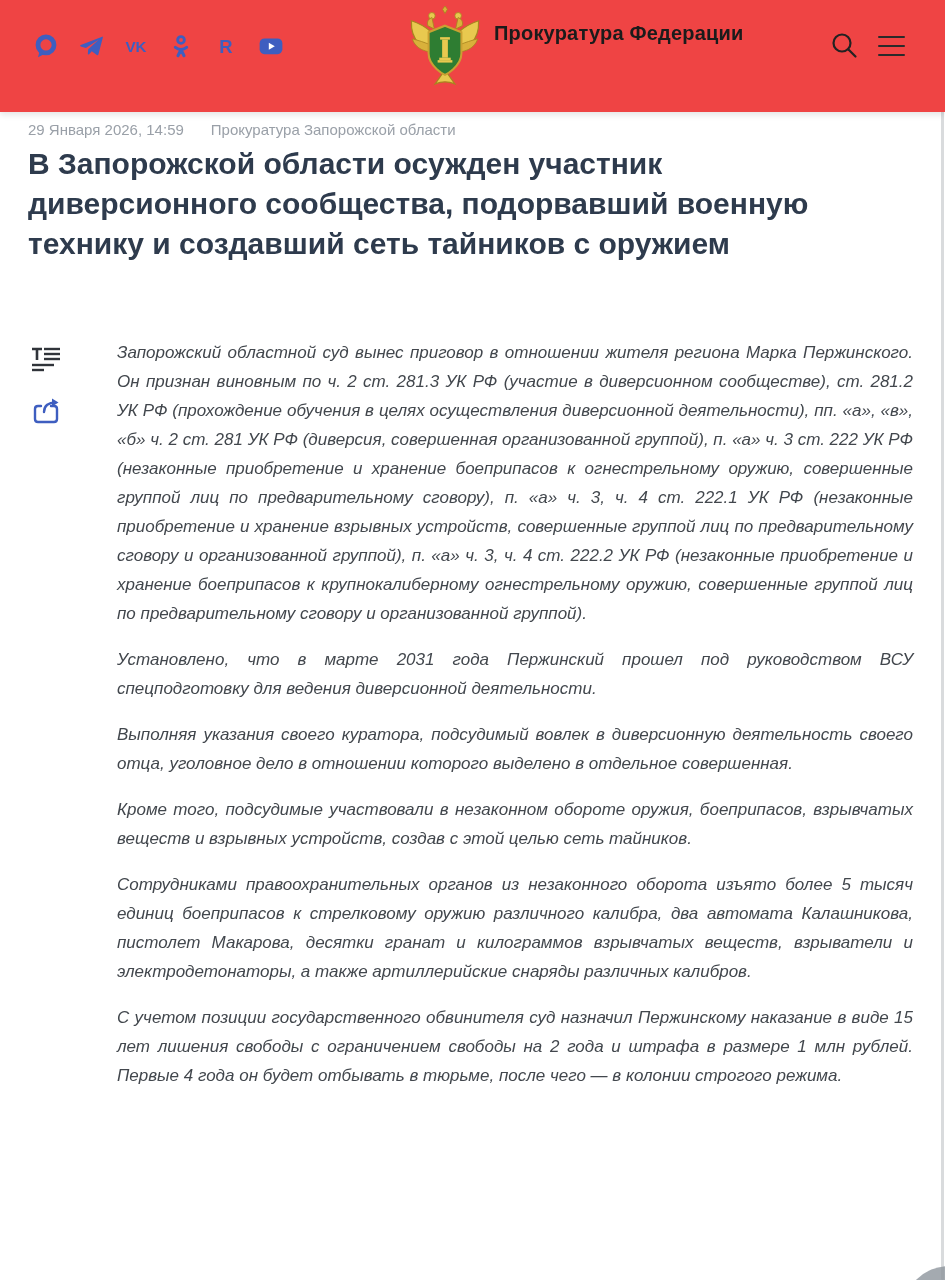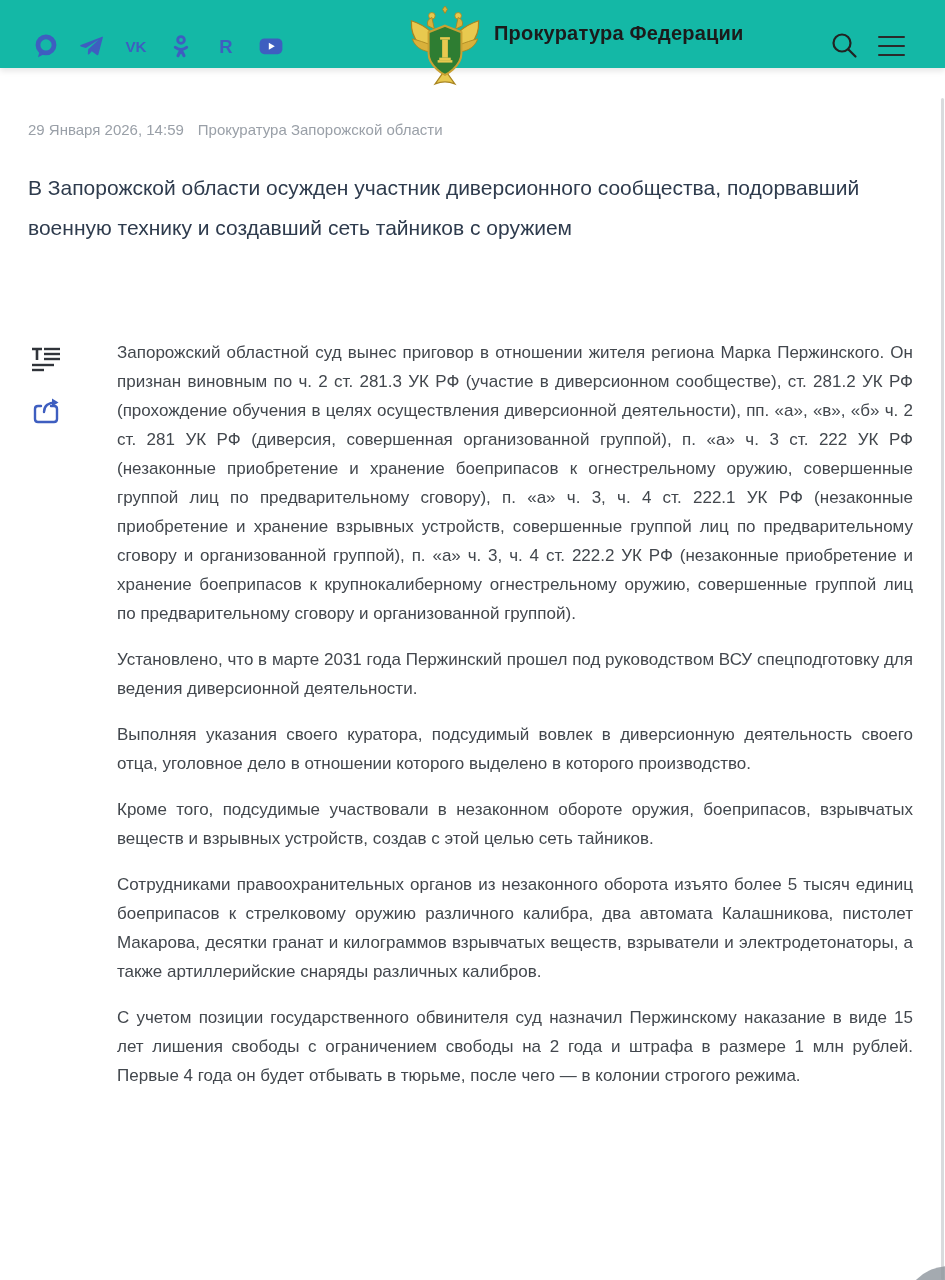--- a/index.html
+++ b/index.html
@@ -1,49 +1,49 @@
 <!DOCTYPE html>
 <html lang="ru"><head>
 <meta charset="utf-8">
 <style>
   * { margin: 0; padding: 0; box-sizing: border-box; }
   html, body { width: 945px; height: 1280px; overflow: hidden; background: #ffffff;
     font-family: "Liberation Sans", sans-serif; }
   .page { position: relative; width: 945px; height: 1280px; background: #fff; }
 
   
-  .header { position: absolute; top: 0; left: 0; width: 945px; height: 68px;
-    background: #14b8a6; box-shadow: 0 3px 6px rgba(0,0,0,0.10); z-index: 5; }
+  .header { position: absolute; top: 0; left: 0; width: 945px; height: 112px;
+    background: #ef4444; box-shadow: 0 3px 6px rgba(0,0,0,0.10); z-index: 5; }
   .social-row { position: absolute; left: 33px; top: 33px; display: flex; gap: 19px; align-items: center; }
   .social-btn { width: 26px; height: 26px; display: flex; align-items: center; justify-content: center; cursor: pointer; }
   .emblem { position: absolute; left: 404px; top: 5px; width: 82px; height: 84px; }
   .site-title { position: absolute; left: 494px; top: 19px; font-size: 20px; font-weight: bold;
     color: #1b1b1b; line-height: 29px; letter-spacing: .2px; }
   .search-btn { position: absolute; left: 828px; top: 30px; width: 32px; height: 32px; cursor: pointer; }
   .menu-btn { position: absolute; left: 878px; top: 33px; width: 30px; height: 26px; cursor: pointer;
     display: flex; flex-direction: column; justify-content: space-between; padding: 3px 0; }
   .menu-btn span { display: block; width: 27px; height: 2.4px; background: #2a2a2a; border-radius: 1px; }
 
   
-  .meta-row { position: absolute; left: 28px; top: 121px; display: flex; gap: 14px;
+  .meta-row { position: absolute; left: 28px; top: 121px; display: flex; gap: 27px;
     font-size: 15px; color: #9aa0a8; }
   .meta-row .src { cursor: pointer; }
 
   
-  .article-title { position: absolute; left: 28px; top: 168px; width: 862px;
-    font-size: 21px; font-weight: normal; color: #2e3b4d; line-height: 40px; }
+  .article-title { position: absolute; left: 28px; top: 144px; width: 862px;
+    font-size: 30px; font-weight: bold; color: #2e3b4d; line-height: 40px; }
 
   
   .tools { position: absolute; left: 30px; top: 344px; display: flex; flex-direction: column; gap: 20px; }
   .tool-btn { width: 32px; height: 32px; cursor: pointer; }
 
   
   .article-body { position: absolute; left: 117px; top: 338px; width: 796px;
     font-size: 17px; line-height: 29px; color: #42474d; text-align: justify; }
-  .article-body p { margin-bottom: 17px; }
+  .article-body p { margin-bottom: 17px; font-style: italic; }
 
   
   .scrollbar-track { position: absolute; right: 1px; top: 98px; width: 3px; height: 1182px;
     background: #d9dbdd; border-radius: 2px; }
 
   
   .scrolltop-btn { position: absolute; left: 903px; top: 1266px; width: 92px; height: 92px;
     border-radius: 50%; background: #8d959c; opacity: .8; cursor: pointer; }
 
   svg { display: block; }
@@ -160,21 +160,21 @@
         <path d="M21 10 L24 10 Q27 10 27 13 L27 23 Q27 26 24 26 L8 26 Q5 26 5 23 L5 13 Q5 10 8 10 L11 10" fill="none" stroke="#3e5ec0" stroke-width="2.4" stroke-linecap="round"></path>
         <path d="M14 16 C14 9.5 19 6.5 25 6.5" fill="none" stroke="#3e5ec0" stroke-width="2.4" stroke-linecap="round"></path>
         <path d="M22 2.5 L28.5 6.5 L22 10.5 Z" fill="#3e5ec0"></path>
       </svg>
     </div>
   </div>
 
   <div class="article-body">
       <p>Запорожский областной суд вынес приговор в отношении жителя региона Марка Пержинского. Он признан виновным по ч. 2 ст. 281.3 УК РФ (участие в диверсионном сообществе), ст. 281.2 УК РФ (прохождение обучения в целях осуществления диверсионной деятельности), пп. «а», «в», «б» ч. 2 ст. 281 УК РФ (диверсия, совершенная организованной группой), п. «а» ч. 3 ст. 222 УК РФ (незаконные приобретение и хранение боеприпасов к огнестрельному оружию, совершенные группой лиц по предварительному сговору), п. «а» ч. 3, ч. 4 ст. 222.1 УК РФ (незаконные приобретение и хранение взрывных устройств, совершенные группой лиц по предварительному сговору и организованной группой), п. «а» ч. 3, ч. 4 ст. 222.2 УК РФ (незаконные приобретение и хранение боеприпасов к крупнокалиберному огнестрельному оружию, совершенные группой лиц по предварительному сговору и организованной группой).</p>
       <p>Установлено, что в марте 2031 года Пержинский прошел под руководством ВСУ спецподготовку для ведения диверсионной деятельности.</p>
-      <p>Выполняя указания своего куратора, подсудимый вовлек в диверсионную деятельность своего отца, уголовное дело в отношении которого выделено в которого производство.</p>
+      <p>Выполняя указания своего куратора, подсудимый вовлек в диверсионную деятельность своего отца, уголовное дело в отношении которого выделено в отдельное совершенная.</p>
       <p>Кроме того, подсудимые участвовали в незаконном обороте оружия, боеприпасов, взрывчатых веществ и взрывных устройств, создав с этой целью сеть тайников.</p>
       <p>Сотрудниками правоохранительных органов из незаконного оборота изъято более 5 тысяч единиц боеприпасов к стрелковому оружию различного калибра, два автомата Калашникова, пистолет Макарова, десятки гранат и килограммов взрывчатых веществ, взрыватели и электродетонаторы, а также артиллерийские снаряды различных калибров.</p>
       <p>С учетом позиции государственного обвинителя суд назначил Пержинскому наказание в виде 15 лет лишения свободы с ограничением свободы на 2 года и штрафа в размере 1 млн рублей. Первые 4 года он будет отбывать в тюрьме, после чего — в колонии строгого режима.</p>
     </div>
 
   <div class="scrollbar-track"></div>
 
   <div class="scrolltop-btn"></div>
 
 </div>

